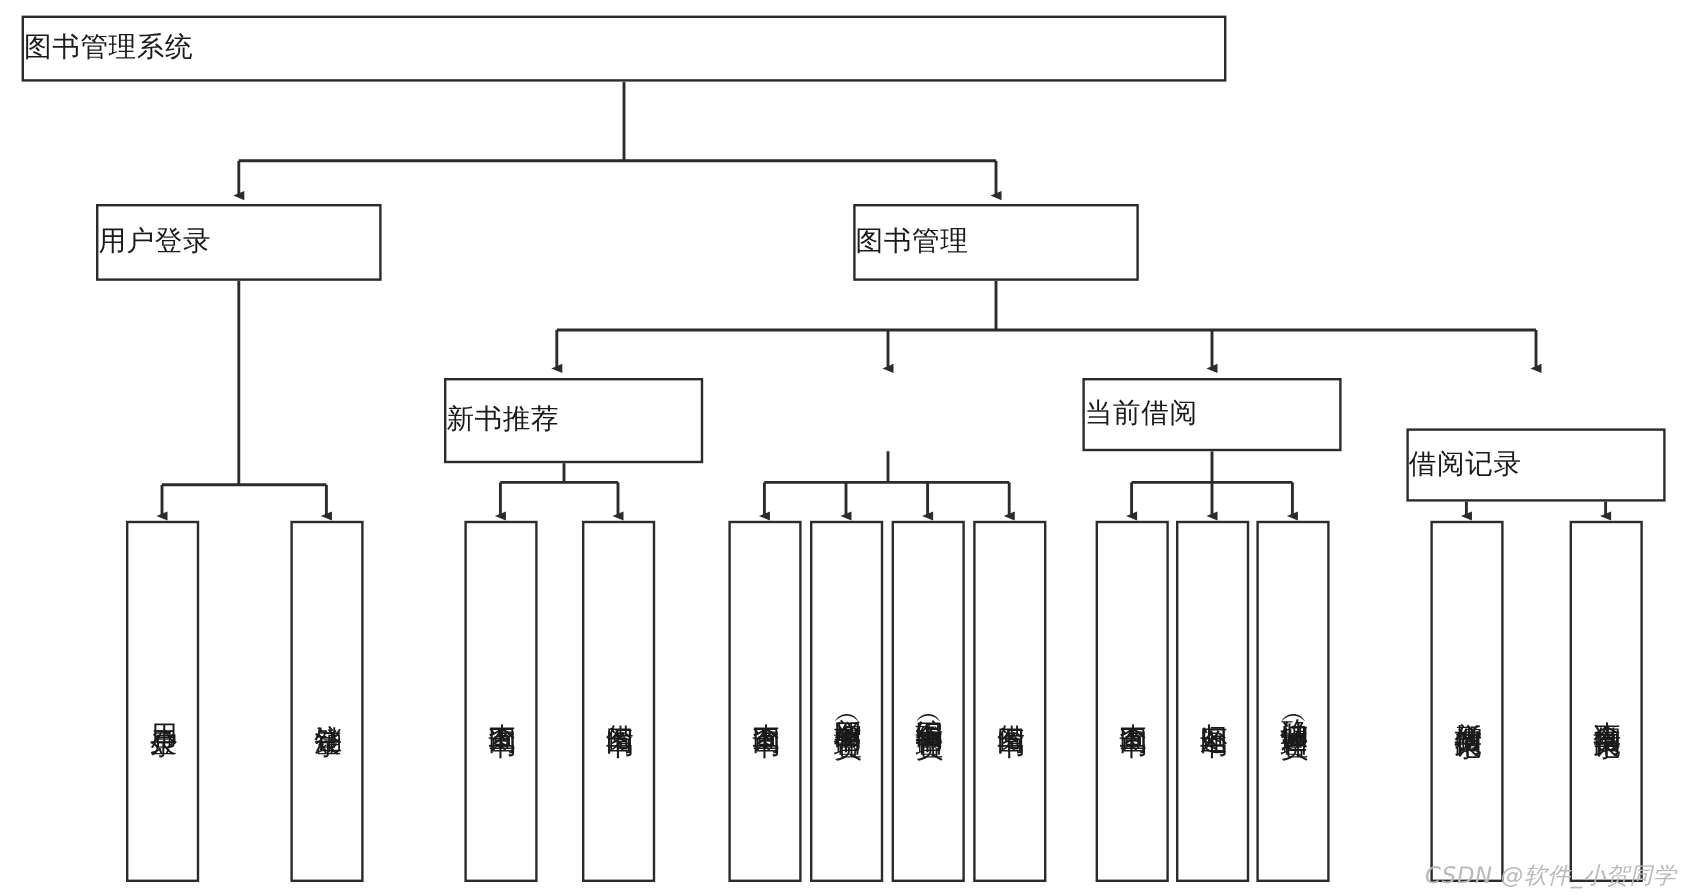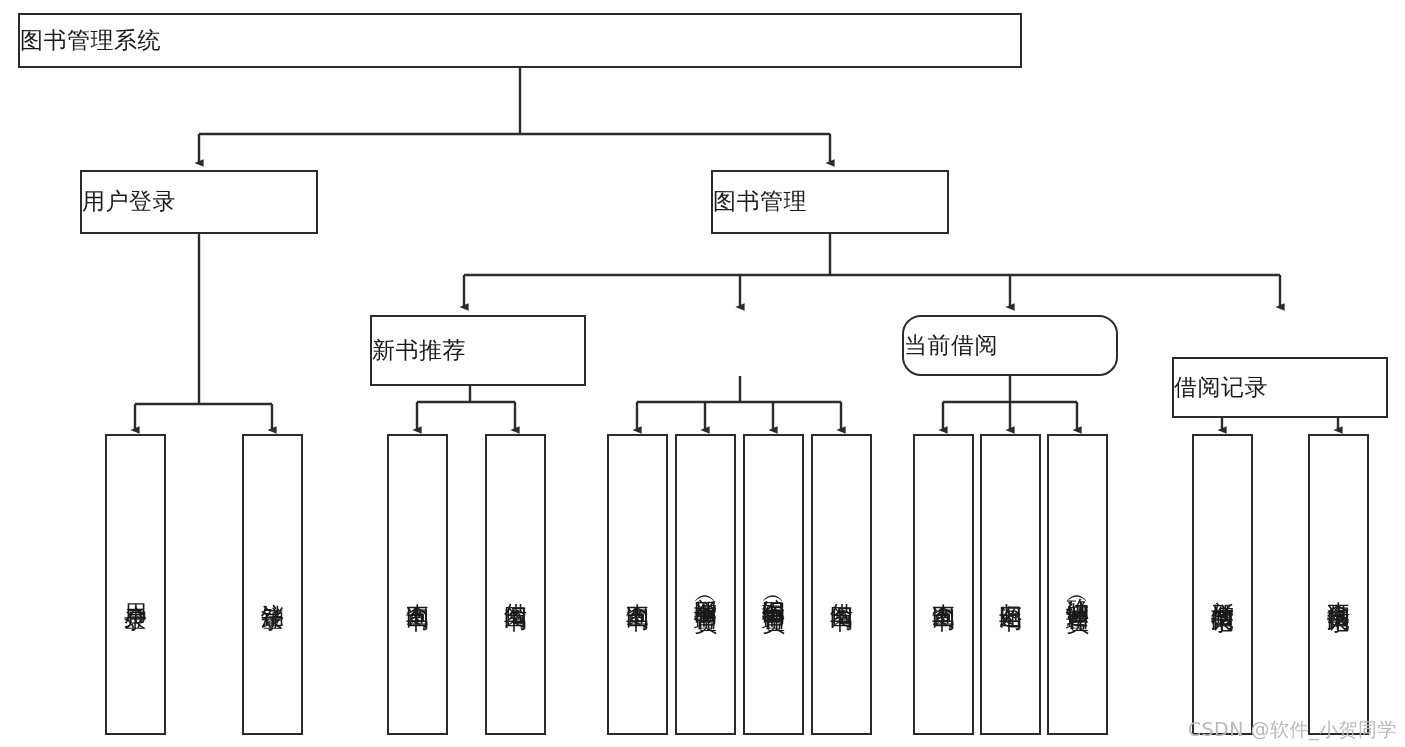--- a/index.html
+++ b/index.html
@@ -67,20 +67,21 @@
   }
   .watermark {
     position: absolute;
     right: 8px;
     bottom: 4px;
     font-size: 19px;
     color: #b9b9b9;
     letter-spacing: 0.5px;
     white-space: nowrap;
     user-select: none;
+    font-style: italic;
   }
 </style>
 </head>
 <body>
 
 <div id="canvas">
 
   <svg id="wires" viewBox="0 0 1405 747" xmlns="http://www.w3.org/2000/svg">
     <defs>
       <marker id="arrow" markerWidth="10" markerHeight="10" refX="4.2" refY="5" orient="auto" markerUnits="userSpaceOnUse">
@@ -141,21 +142,21 @@
 
   <div class="node horiz" style="left:711px; top:170px; width:238px; height:64px;">
     <span class="node-label">图书管理</span>
   </div>
 
   <div class="node horiz" style="left:370px; top:315px; width:216px; height:71px;">
     <span class="node-label">新书推荐</span>
   </div>
 
 
-  <div class="node horiz" style="left:902px; top:315px; width:216px; height:61px;border-radius:19px;">
+  <div class="node horiz" style="left:902px; top:315px; width:216px; height:61px;">
     <span class="node-label">当前借阅</span>
   </div>
 
   <div class="node horiz" style="left:1172px; top:315px; width:216px; height:61px;margin-top:42px;">
     <span class="node-label">借阅记录</span>
   </div>
 
   <div class="node vert" style="left:105px; top:434px; width:61px; height:301px;">
     <div class="vert-wrap">
       <span class="node-label">用户登录</span>

